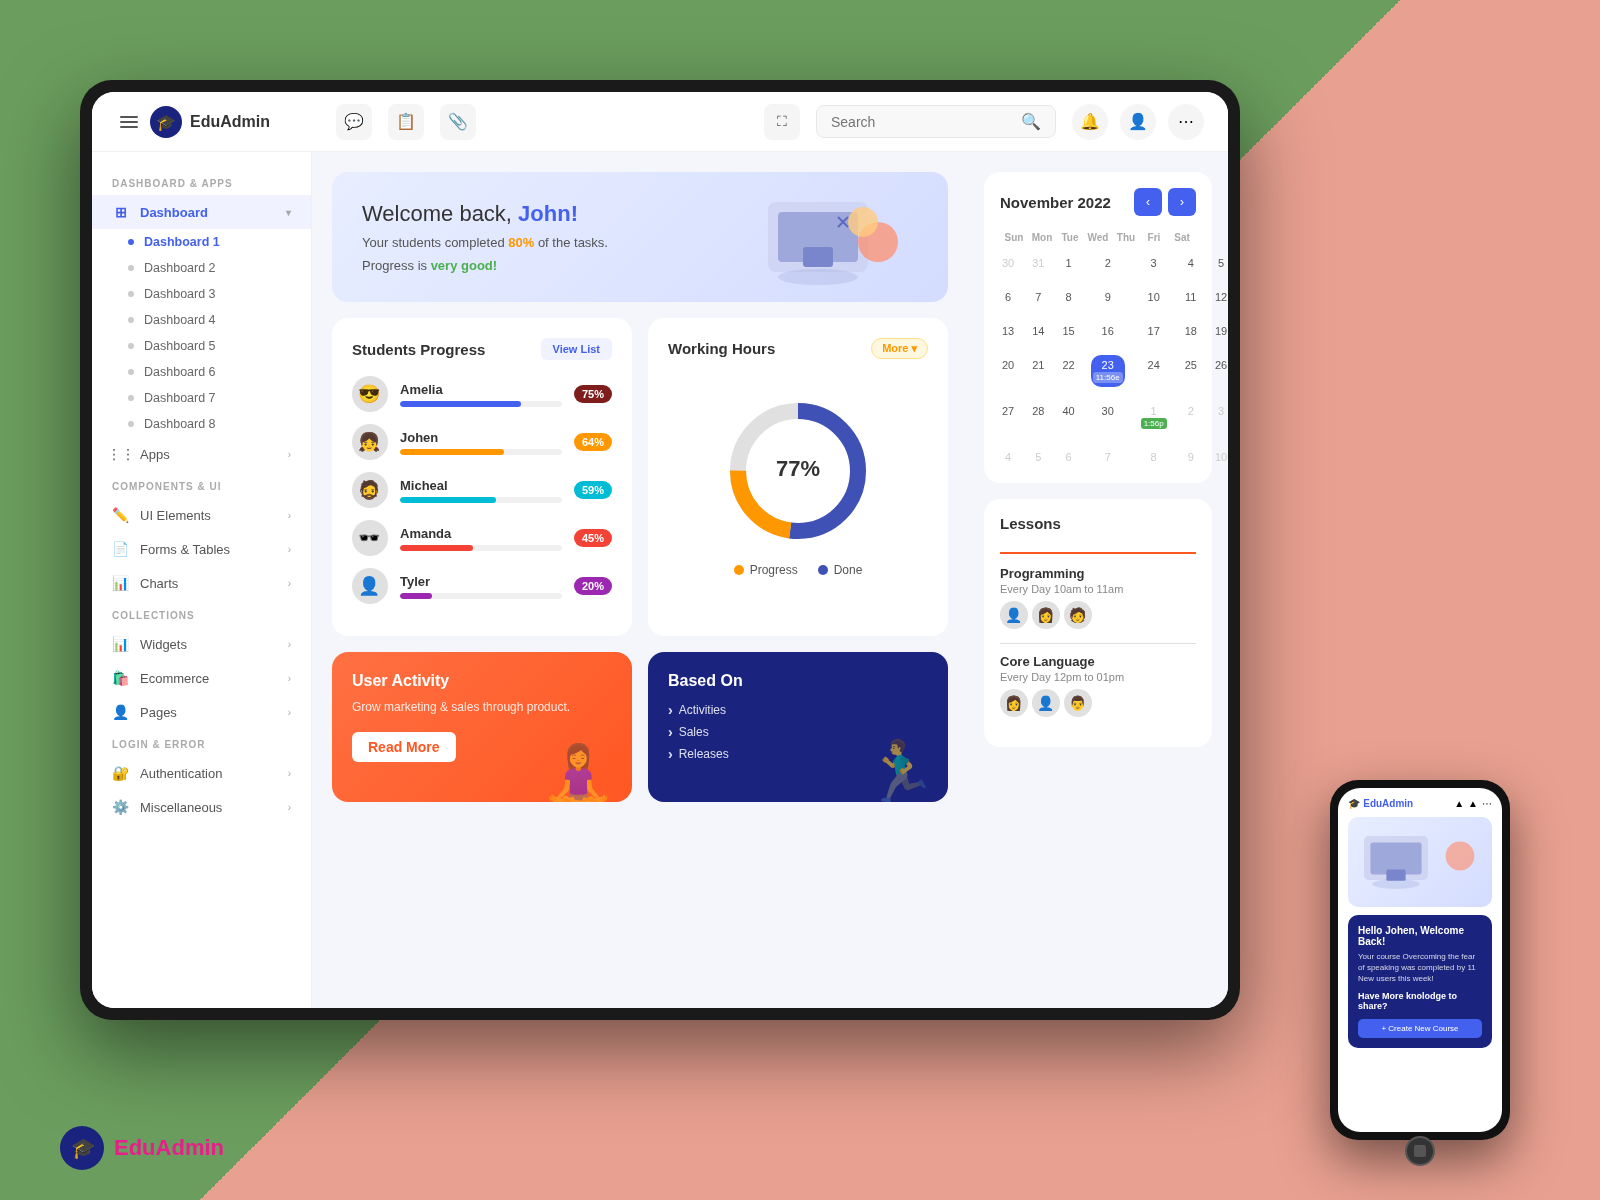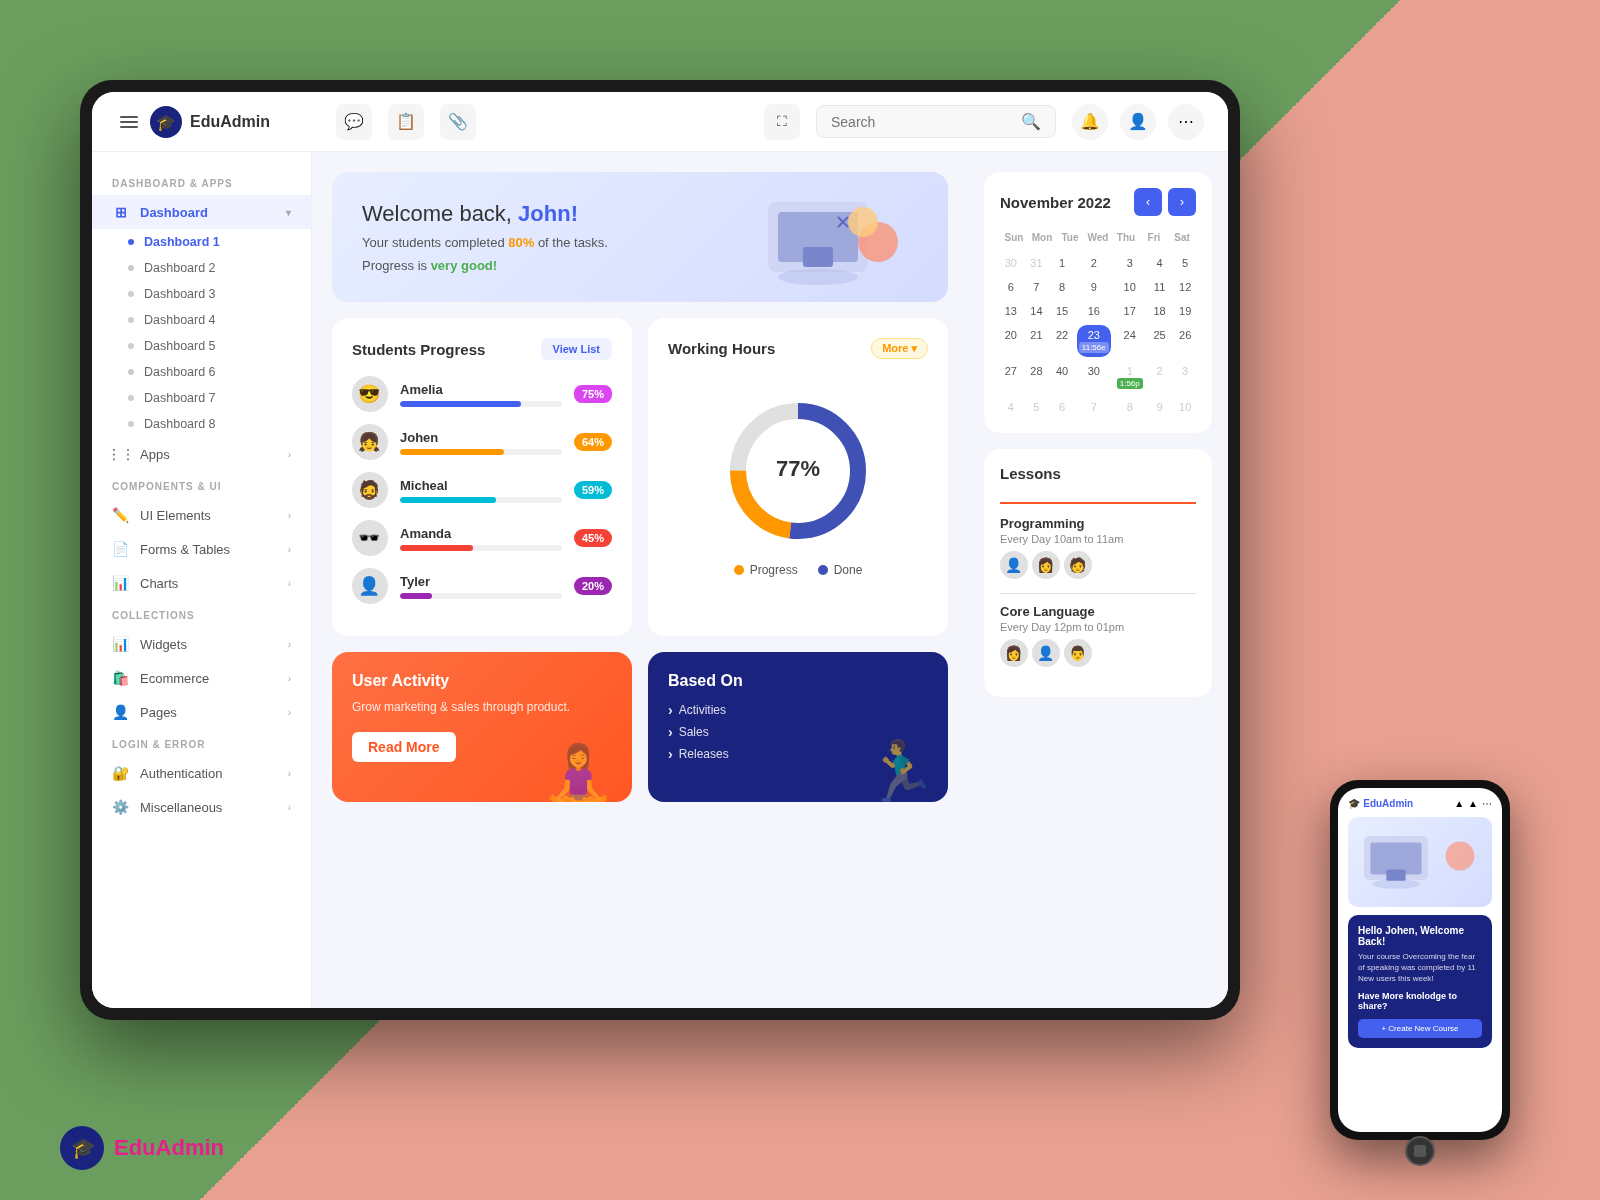--- a/index.html
+++ b/index.html
@@ -461,21 +461,21 @@
     .cal-day-name {
       font-size: 10px;
       color: #aaa;
       font-weight: 600;
       padding: 4px 0;
     }
 
     .cal-grid {
       display: grid;
       grid-template-columns: repeat(7, 1fr);
-      gap: 4px;
+      gap: 14px;
     }
 
     .cal-cell {
       text-align: center;
       padding: 4px 2px;
       font-size: 11px;
       color: #555;
       border-radius: 6px;
       cursor: pointer;
       position: relative;
@@ -865,21 +865,21 @@
               </div>
 
               <div class="student-row">
                 <div class="student-avatar">😎</div>
                 <div class="student-info">
                   <div class="student-name">Amelia</div>
                   <div class="progress-bar-bg">
                     <div class="progress-bar-fill" style="width:75%;background:#4361ee;"></div>
                   </div>
                 </div>
-                <span class="progress-badge" style="background:#d946ef;border-radius:8px;">75%</span>
+                <span class="progress-badge" style="background:#7f1d1d;">75%</span>
               </div>
 
               <div class="student-row">
                 <div class="student-avatar">👧</div>
                 <div class="student-info">
                   <div class="student-name">Johen</div>
                   <div class="progress-bar-bg">
                     <div class="progress-bar-fill" style="width:64%;background:#ff9800;"></div>
                   </div>
                 </div>

